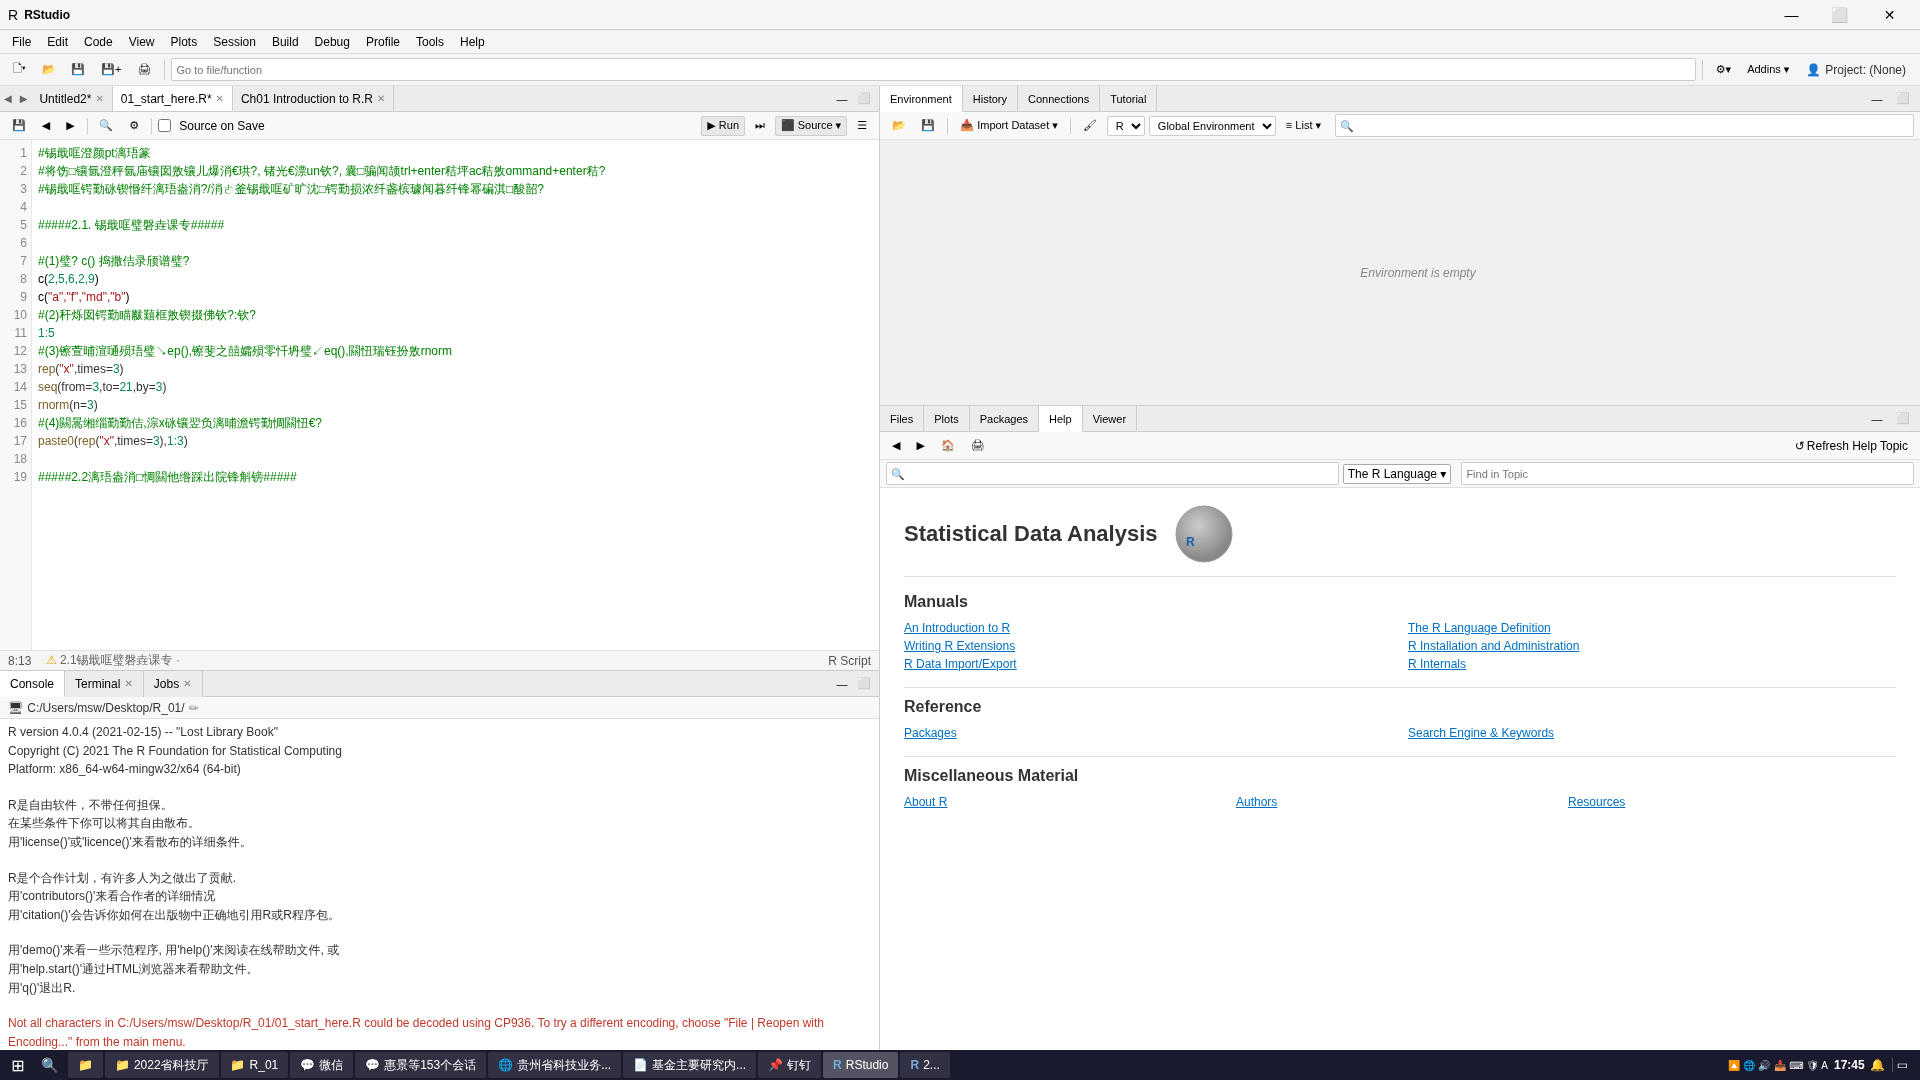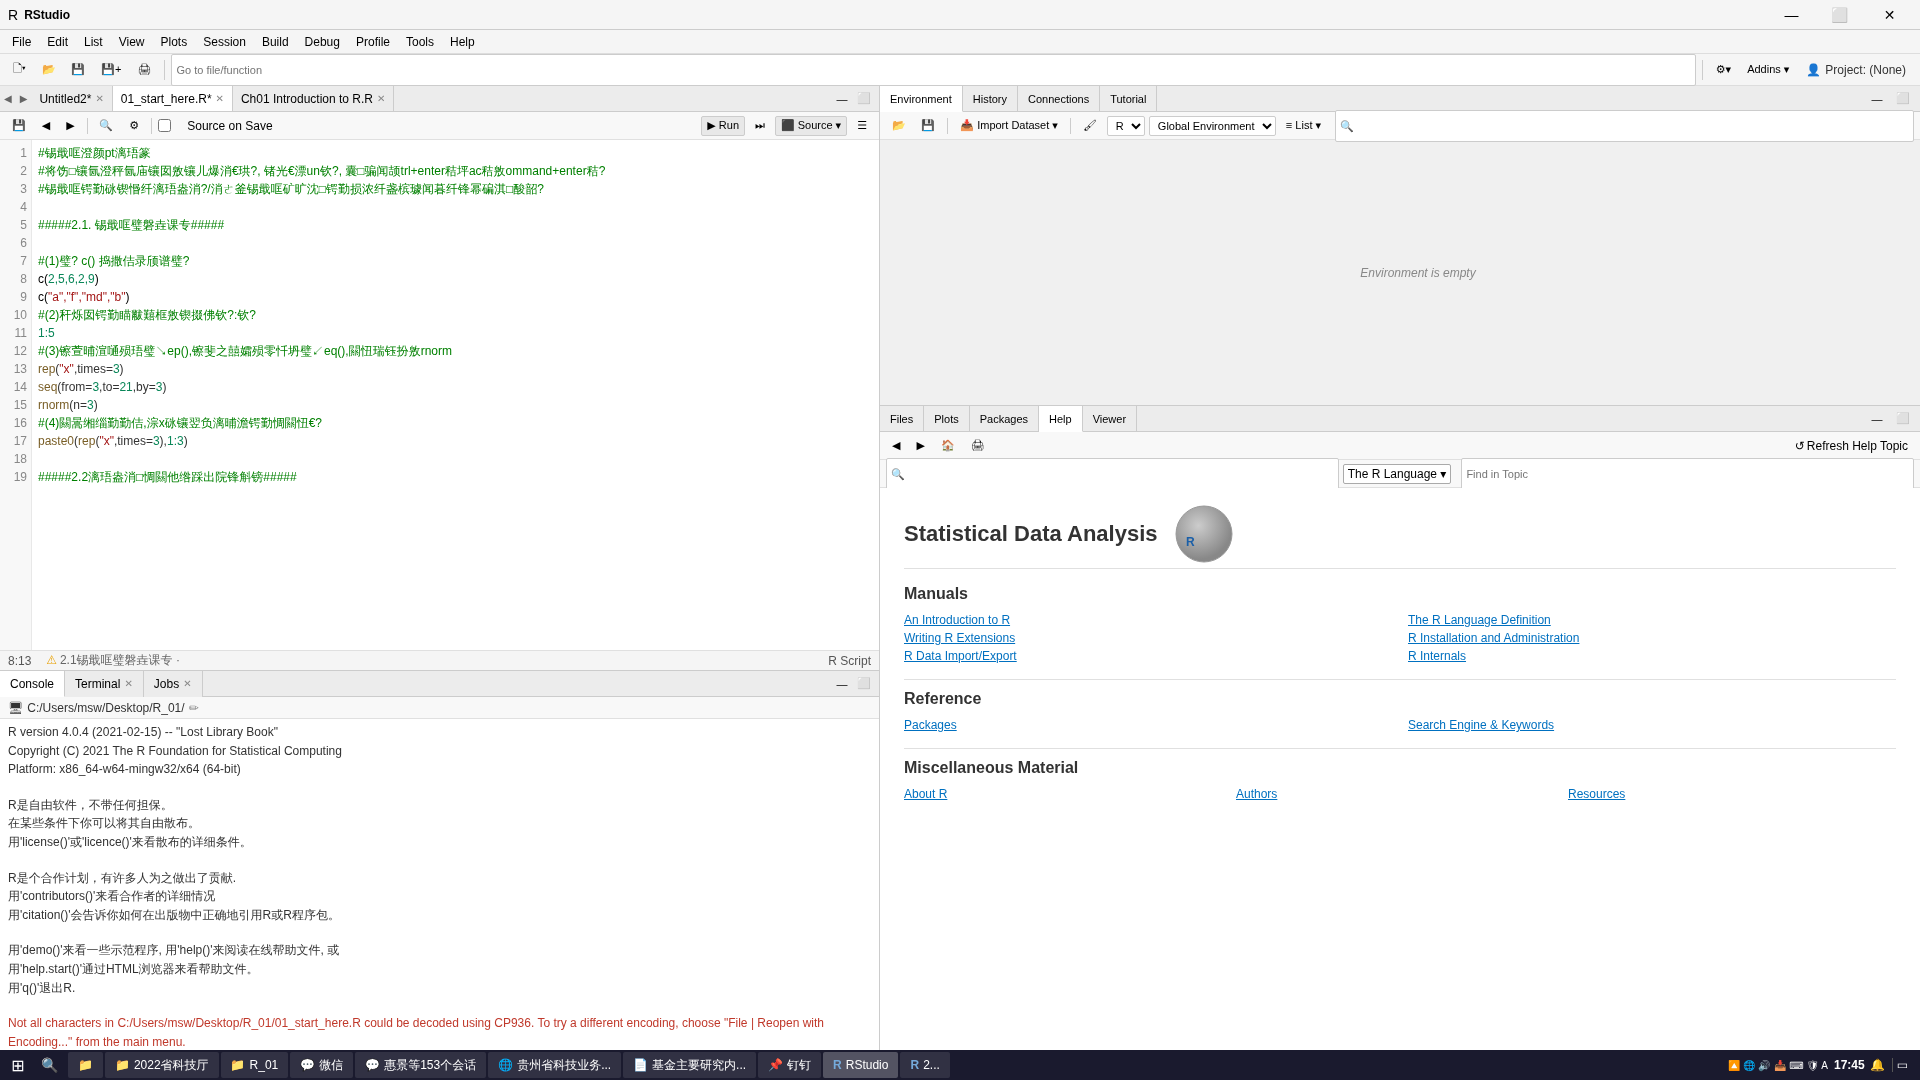--- a/index.html
+++ b/index.html
@@ -306,21 +306,21 @@
     .env-select {
       height: 20px;
       font-size: 11px;
       border: 1px solid #ccc;
       background: white;
       padding: 0 4px;
       border-radius: 2px;
     }
     .search-box {
       flex: 1;
-      height: 32px;
+      height: 23px;
       border: 1px solid #ccc;
       padding: 0 4px;
       font-size: 11px;
       border-radius: 2px;
     }
 
     .env-content {
       flex: 1;
       display: flex;
       align-items: center;
@@ -354,21 +354,21 @@
       flex: 1;
       background: white;
       padding: 16px 24px;
       overflow-y: auto;
     }
     .help-title-row {
       display: flex;
       align-items: center;
       margin-bottom: 16px;
       border-bottom: 1px solid #e0e0e0;
-      padding-bottom: 4px;
+      padding-bottom: 12px;
     }
     .help-main-title {
       font-size: 22px;
       font-weight: bold;
       color: #333;
     }
     .r-logo {
       width: 60px;
       height: 60px;
       margin-left: 16px;
@@ -469,21 +469,21 @@
   <div class="title-bar-controls">
     <button class="title-bar-btn">—</button>
     <button class="title-bar-btn">⬜</button>
     <button class="title-bar-btn close">✕</button>
   </div>
 </div>
 
 <div class="menu-bar">
   <span class="menu-item">File</span>
   <span class="menu-item">Edit</span>
-  <span class="menu-item">List</span>
+  <span class="menu-item">Code</span>
   <span class="menu-item">View</span>
   <span class="menu-item">Plots</span>
   <span class="menu-item">Session</span>
   <span class="menu-item">Build</span>
   <span class="menu-item">Debug</span>
   <span class="menu-item">Profile</span>
   <span class="menu-item">Tools</span>
   <span class="menu-item">Help</span>
 </div>
 
@@ -532,21 +532,21 @@
       </div>
 
       <div class="editor-toolbar">
         <button class="editor-toolbar-btn">💾</button>
         <button class="editor-toolbar-btn">◀</button>
         <button class="editor-toolbar-btn">▶</button>
         <div class="editor-toolbar-sep"></div>
         <button class="editor-toolbar-btn">🔍</button>
         <button class="editor-toolbar-btn">⚙</button>
         <div class="editor-toolbar-sep"></div>
-        <label style="display:flex;align-items:center;gap:16px;font-size:11px;cursor:pointer;">
+        <label style="display:flex;align-items:center;gap:8px;font-size:11px;cursor:pointer;">
           <input type="checkbox" style="">
           <span>Source on Save</span>
         </label>
         <div class="run-btn">
           <button class="editor-toolbar-btn" style="background:#e8e8e8;border-color:#ccc;">▶ Run</button>
           <button class="editor-toolbar-btn">⏭</button>
           <button class="editor-toolbar-btn" style="background:#e8e8e8;border-color:#ccc;">⬛ Source ▾</button>
           <button class="editor-toolbar-btn">☰</button>
         </div>
       </div>

